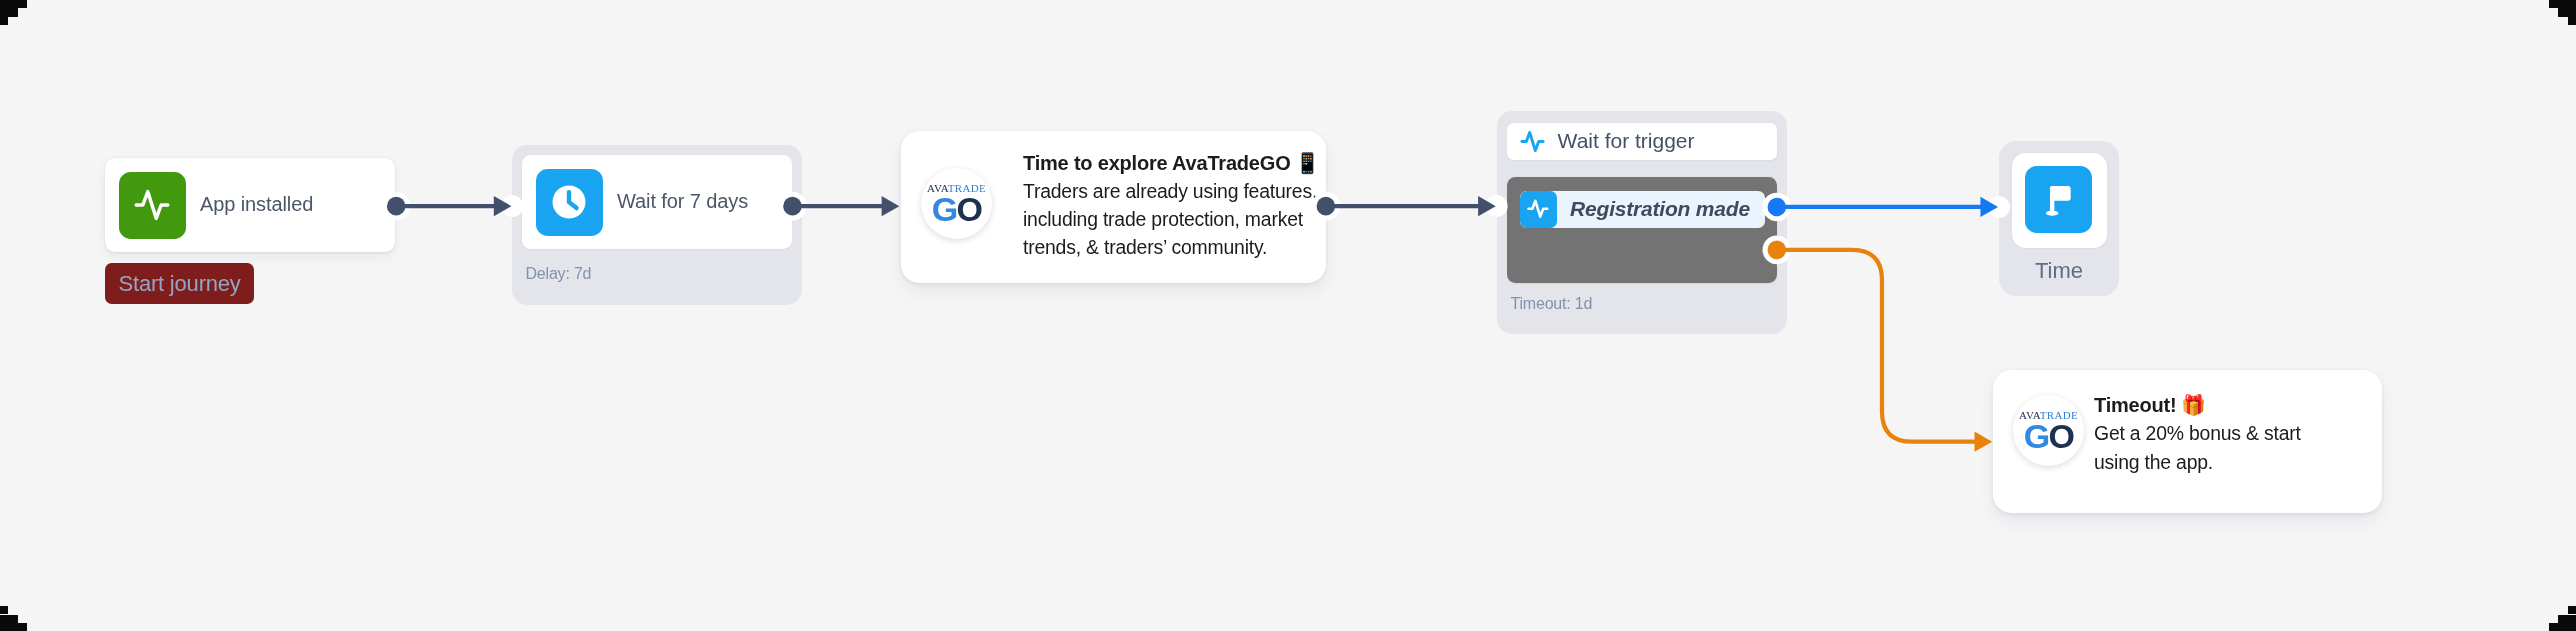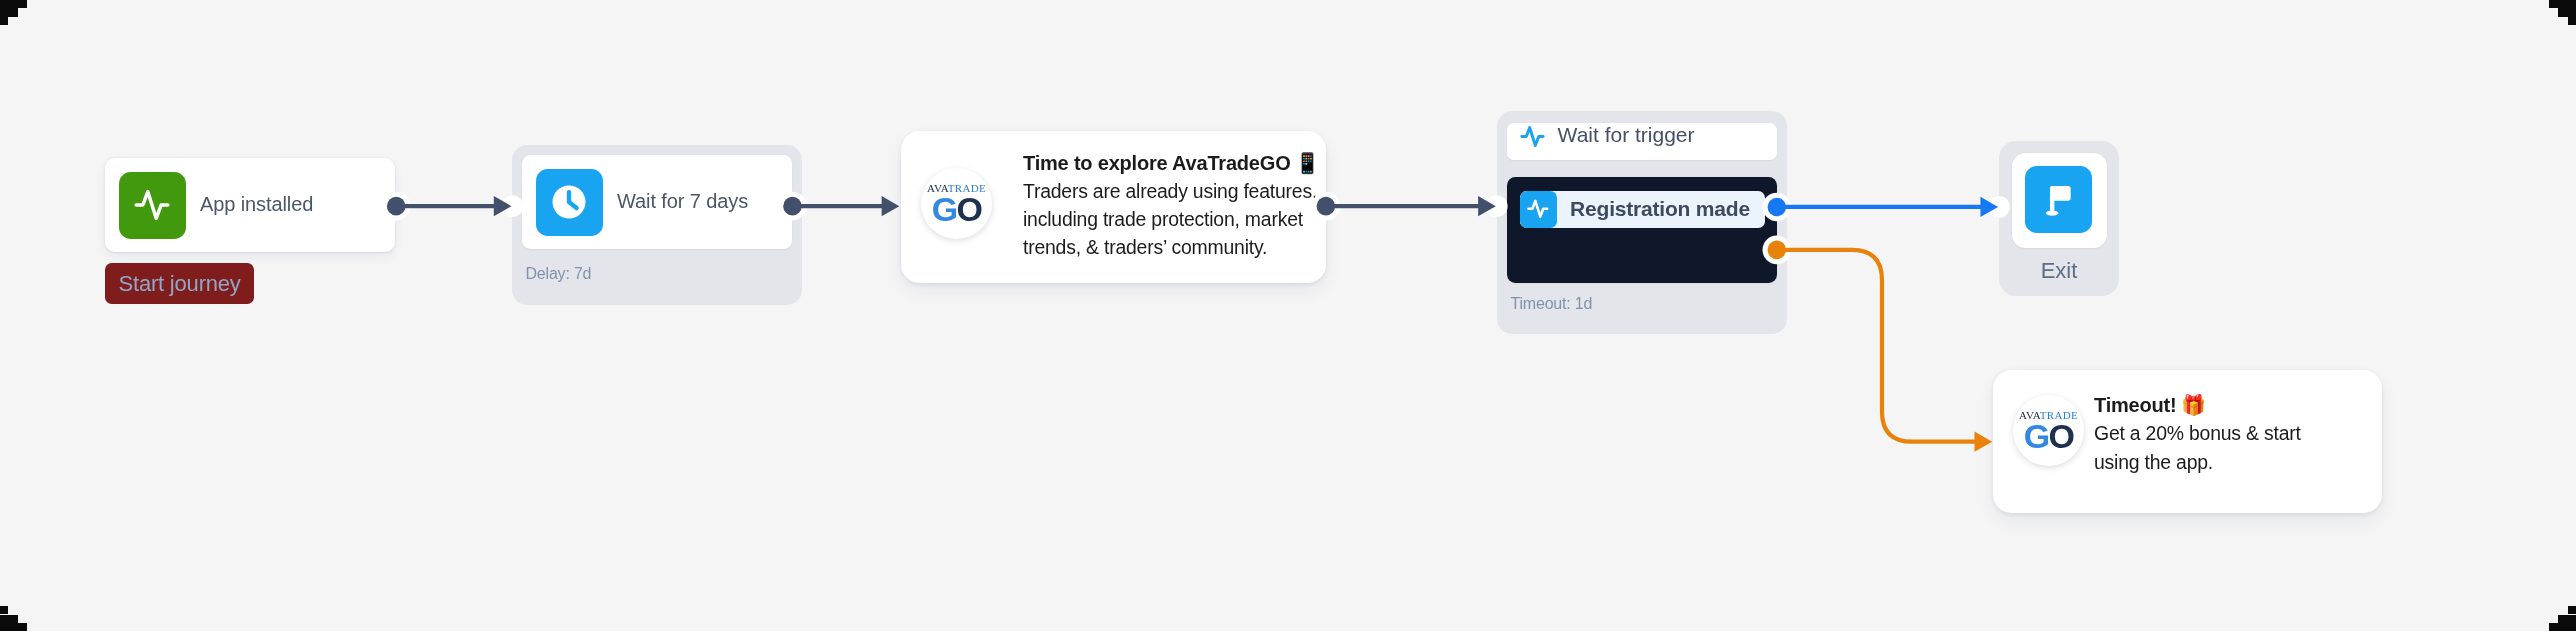--- a/index.html
+++ b/index.html
@@ -31,24 +31,24 @@
     box-shadow:0 1.7px 6.7px rgba(30,40,70,.16);display:flex;flex-direction:column;
     align-items:center;justify-content:center;}
   .logo .top{font-family:"Liberation Serif","DejaVu Serif",serif;font-size:11px;
     letter-spacing:0.3px;line-height:11.8px;font-weight:400;}
   .logo .top .ava{color:#1e2c4a;}
   .logo .top .trade{color:#2d7fd3;}
   .logo .go{font-size:34px;font-weight:800;line-height:29px;letter-spacing:-1.7px;text-align:center;}
   .logo .go .g{color:#3388e0;}
   .logo .go .o{color:#1d3150;}
   
-  .title-bar{position:absolute;background:#fff;border-radius:6.7px;display:flex;
+  .title-bar{position:absolute;background:#fff;border-radius:6.7px;display:flex;align-items:center;
     box-shadow:0 0.8px 1.7px rgba(25,35,60,.06);}
-  .branch-card{position:absolute;background:#0f172a;border-radius:8.4px;
-    box-shadow:0 0.8px 1.7px rgba(25,35,60,.06);}
+  .branch-card{position:absolute;background:#737373;border-radius:8.4px;
+    box-shadow:0 0.8px 1.7px rgba(25,35,60,.06);font-style:italic;}
   .branch-row{position:absolute;border-radius:6.7px;display:flex;align-items:center;overflow:hidden;}
   .branch-row .ric{width:37px;height:37px;border-radius:6.7px;flex:0 0 37px;
     display:flex;align-items:center;justify-content:center;}
   .branch-row .rlabel{margin-left:13.5px;font-size:21px;letter-spacing:-0.2px;}
   
   .exit-label{position:absolute;width:100%;text-align:center;font-size:22px;font-weight:500;color:#5e6d88;}
   svg.overlay{position:absolute;left:0;top:0;pointer-events:none;}
 </style>
 </head>
 <body>
@@ -137,21 +137,21 @@
   <div class="card-gray" style="left:1999px;top:141px;width:120px;height:155px;border-radius:17px;">
     <div class="inner-white" style="left:12.6px;top:11.8px;width:95px;height:95px;border-radius:13.5px;">
       <div class="icon-sq" style="left:13.5px;top:13.5px;width:67px;height:67px;background:#18a4f1;">
         <svg width="39" height="39" viewBox="0 0 32 32">
           <rect x="9" y="5" width="17" height="12" rx="2.2" fill="#fff"></rect>
           <rect x="9" y="5" width="3.6" height="21" rx="1.8" fill="#fff"></rect>
           <ellipse cx="10.8" cy="27.2" rx="5" ry="2.2" fill="#fff"></ellipse>
         </svg>
       </div>
     </div>
-    <div class="exit-label" style="top:117px;">Exit</div>
+    <div class="exit-label" style="top:117px;">Time</div>
   </div>
 
   <div class="msg-card" style="left:1993px;top:370px;width:389px;height:143px;">
     <div class="logo" style="left:20px;top:25px;">
       <div class="top"><span class="ava">AVA</span><span class="trade">TRADE</span></div>
       <div class="go"><span class="g">G</span><span class="o">O</span></div>
     </div>
     <div class="abs" style="left:101px;top:22px;">
       <div class="msg-title">Timeout! 🎁</div>
       <div class="msg-line" style="line-height:29px;">Get a 20% bonus &amp; start</div>

